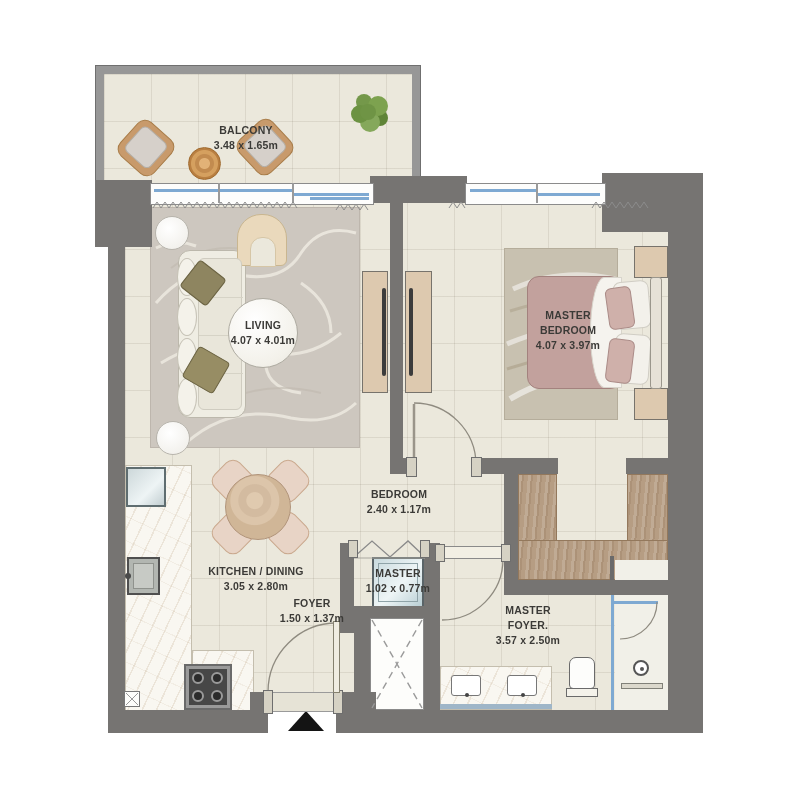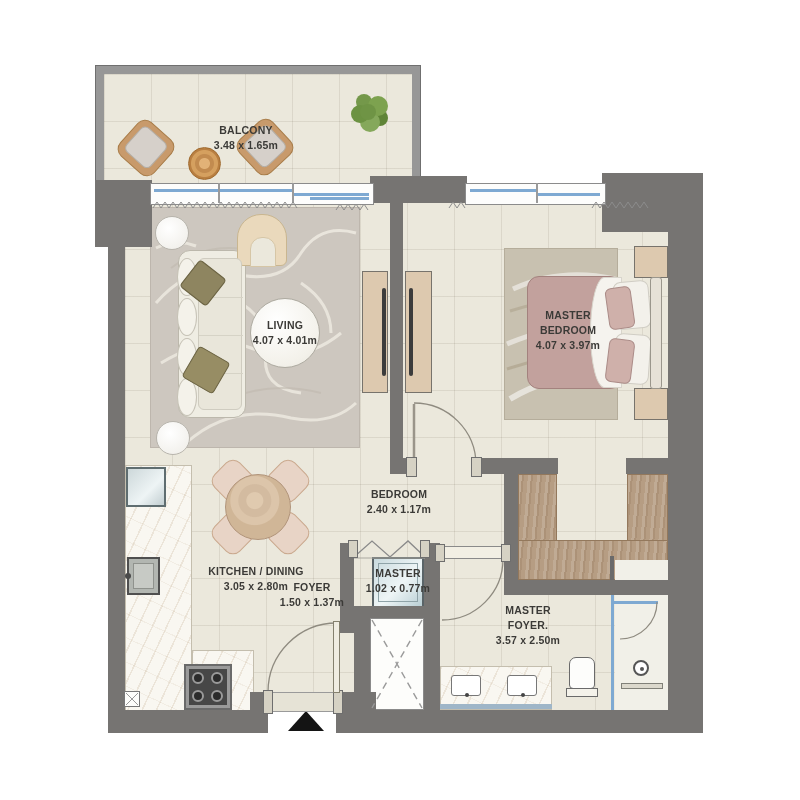--- a/index.html
+++ b/index.html
@@ -79,21 +79,21 @@
   <div class="abs" style="left:186px;top:266px;width:34px;height:34px;background:#8e8560;border:1px solid #6b6342;border-radius:4px;transform:rotate(38deg);z-index:5;"></div>
   <div class="abs" style="left:188px;top:352px;width:36px;height:36px;background:#978d64;border:1px solid #6b6342;border-radius:4px;transform:rotate(30deg);z-index:5;"></div>
 
   <div class="abs circle" style="left:155px;top:216px;width:34px;height:34px;background:radial-gradient(circle at 40% 35%,#ffffff,#eeece6);border:1px solid #b8b5ad;z-index:5;"></div>
   <div class="abs circle" style="left:156px;top:421px;width:34px;height:34px;background:radial-gradient(circle at 40% 35%,#ffffff,#eeece6);border:1px solid #b8b5ad;z-index:5;"></div>
 
   <div class="abs" style="left:237px;top:214px;width:50px;height:52px;background:#ead9bc;border:1px solid #c9b690;border-radius:24px 24px 6px 6px;z-index:3;">
     <div class="abs" style="left:12px;top:22px;width:26px;height:30px;background:#ebe8dc;border:1px solid #d6c6a6;border-radius:12px 12px 0 0;"></div>
   </div>
 
-  <div class="abs circle" style="left:228px;top:298px;width:70px;height:70px;background:radial-gradient(circle at 38% 32%,#ffffff,#f3f1ea 70%,#e8e5dc);border:1.5px solid #aeaba1;z-index:6;display:flex;flex-direction:column;align-items:center;justify-content:center;margin-left:22px;">
+  <div class="abs circle" style="left:228px;top:298px;width:70px;height:70px;background:radial-gradient(circle at 38% 32%,#ffffff,#f3f1ea 70%,#e8e5dc);border:1.5px solid #aeaba1;z-index:6;display:flex;flex-direction:column;align-items:center;justify-content:center;">
     <div class="label" style="position:static;transform:none;">
       <span>LIVING</span>
       <span>4.07 x 4.01m</span>
     </div>
   </div>
 
   <div class="abs lwood" style="left:362px;top:271px;width:26px;height:122px;z-index:3;">
     <div class="abs" style="left:19px;top:16px;width:4px;height:88px;background:#3c3c3c;border-radius:2px;"></div>
   </div>
   <div class="abs lwood" style="left:405px;top:271px;width:27px;height:122px;z-index:3;">
@@ -254,21 +254,21 @@
     <span>2.40 x 1.17m</span>
   </div>
   <div class="label" style="left:256px;top:564px;">
     <span>KITCHEN / DINING</span>
     <span>3.05 x 2.80m</span>
   </div>
   <div class="label" style="left:398px;top:566px;">
     <span>MASTER</span>
     <span>1.02 x 0.77m</span>
   </div>
-  <div class="label" style="left:312px;top:580px;">
+  <div class="label" style="left:312px;top:596px;">
     <span>FOYER</span>
     <span>1.50 x 1.37m</span>
   </div>
   <div class="label" style="left:528px;top:603px;">
     <span>MASTER</span>
     <span>FOYER.</span>
     <span>3.57 x 2.50m</span>
   </div>
 
 </div>

